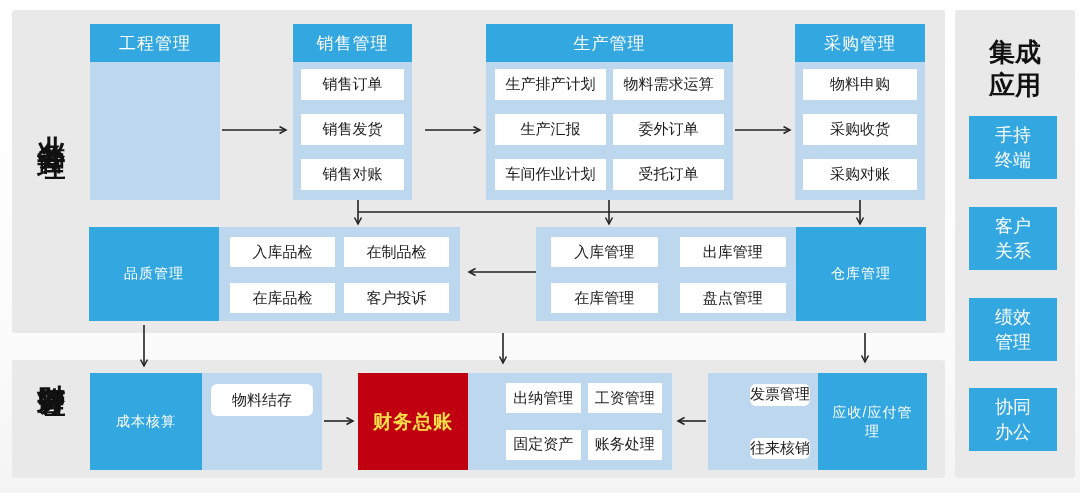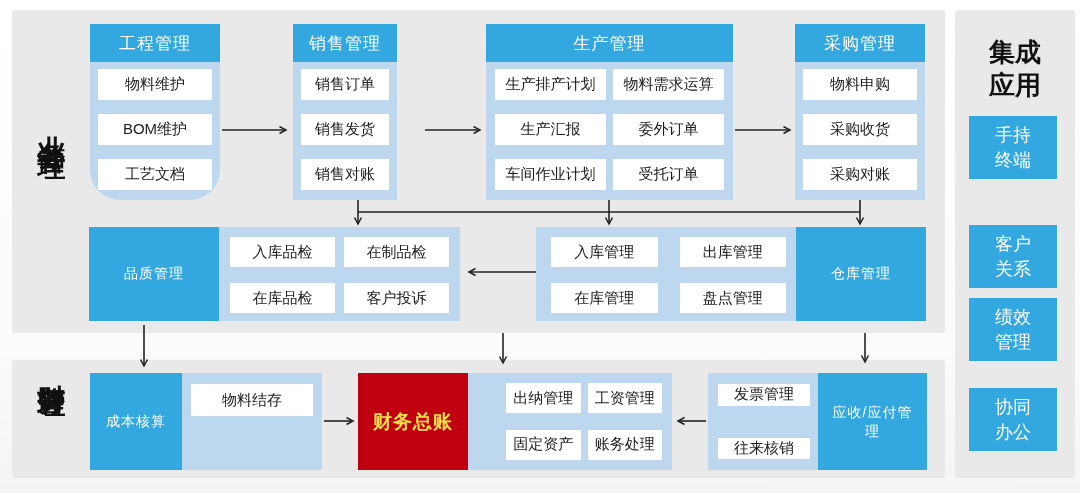--- a/index.html
+++ b/index.html
@@ -61,33 +61,33 @@
     flex:0 0 auto;
   }
   .grid22{
     flex:1;display:grid;grid-template-columns:1fr 1fr;
     column-gap:9px;row-gap:16px;padding:10px 11px;
   }
   .grid22 .witem{height:30px;}
   .stack2{
     flex:1;display:flex;flex-direction:column;gap:7px;padding:11px 9px;
   }
-  .stack2 .witem{height:32px;}
+  .stack2 .witem{height:32px;border-radius:6px;}
 
   #group-quality{left:89px;top:227px;width:371px;height:94px;}
   #group-quality .bigblue{width:130px;}
   #group-warehouse{left:536px;top:227px;width:390px;height:94px;}
   #group-warehouse .grid22{padding:10px 10px 10px 15px;column-gap:22px;}
   #group-warehouse .bigblue{width:130px;}
   #group-costing{left:90px;top:373px;width:232px;height:97px;}
-  #group-costing .bigblue{width:92px;font-family:Liberation Serif, serif;}
+  #group-costing .bigblue{width:112px;font-family:Liberation Serif, serif;}
   #group-treasury{left:468px;top:373px;width:204px;height:97px;}
   #group-treasury .grid22{padding:10px;column-gap:7px;margin-left:28px;}
   #group-receivable{left:708px;top:373px;width:219px;height:97px;}
-  #group-receivable .stack2{padding:11px 8px 11px 10px;gap:32px;}
+  #group-receivable .stack2{padding:11px 8px 11px 10px;gap:32px;align-items:flex-end;}
   #group-receivable .stack2 .witem{height:31px;}
   #group-receivable .bigblue{width:109px;}
   .wrap-narrow{width:92px;line-height:1.35;}
 
   #box-ledger{
     position:absolute;left:358px;top:373px;width:110px;height:97px;
     background:var(--red);color:#fde047;
     display:flex;align-items:center;justify-content:center;
     font-size:19px;font-weight:bold;letter-spacing:1px;
   }
@@ -98,47 +98,42 @@
     text-align:center;font-size:26px;font-weight:bold;line-height:1.25;color:#111;
   }
   #integration-title span{display:inline-block;width:56px;}
   .intbox{
     position:absolute;left:969px;width:88px;height:63px;
     background:var(--accent);color:#fff;
     display:flex;align-items:center;justify-content:center;
     text-align:center;font-size:18px;line-height:1.35;font-weight:500;
   }
   .intbox span{display:inline-block;width:42px;}
-  #intbox-0{top:116px;} #intbox-1{top:207px;margin-top:18px;} #intbox-2{top:298px;} #intbox-3{top:388px;}
+  #intbox-0{top:116px;} #intbox-1{top:207px;} #intbox-2{top:298px;} #intbox-3{top:388px;}
 
   #arrows{position:absolute;left:0;top:0;width:1080px;height:493px;pointer-events:none;}
   #arrows line{stroke:#222;stroke-width:1.6;}
 </style>
 </head>
 <body>
 
 <div id="stage">
 
   <div class="panel" id="panel-business"></div>
   <div class="panel" id="panel-finance"></div>
   <div class="panel" id="panel-integration"></div>
 
   <div class="vlabel" id="label-business">业务管理</div>
   <div class="vlabel" id="label-finance">财务管理</div>
 
-  <div class="col" style="left:90px;width:130px;border-radius:30px;">
+  <div class="col" style="left:90px;width:130px;">
     <div class="col-header">工程管理</div>
-    <div class="col-items">
-      <div class="witem">物料维护</div>
-      <div class="witem">BOM维护</div>
-      <div class="witem">工艺文档</div>
-    </div>
-  </div>
-
-  <div class="col" style="left:293px;width:104px;text-align:right;">
+  </div>
+
+  <div class="col" style="left:293px;width:119px;text-align:right;">
     <div class="col-header">销售管理</div>
     <div class="col-items">
       <div class="witem">销售订单</div>
       <div class="witem">销售发货</div>
       <div class="witem">销售对账</div>
     </div>
   </div>
 
   <div class="col" style="left:486px;width:247px;">
     <div class="col-header">生产管理</div>

